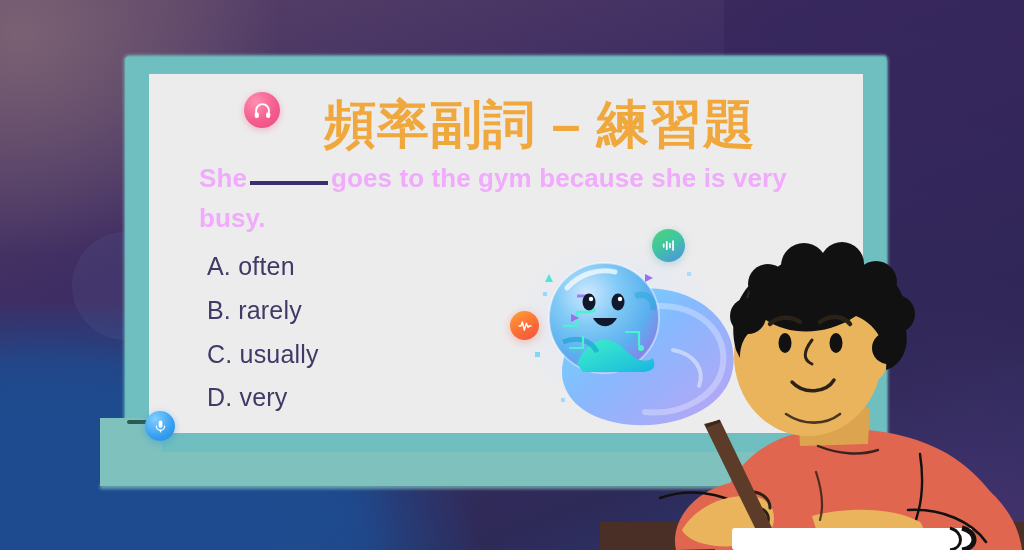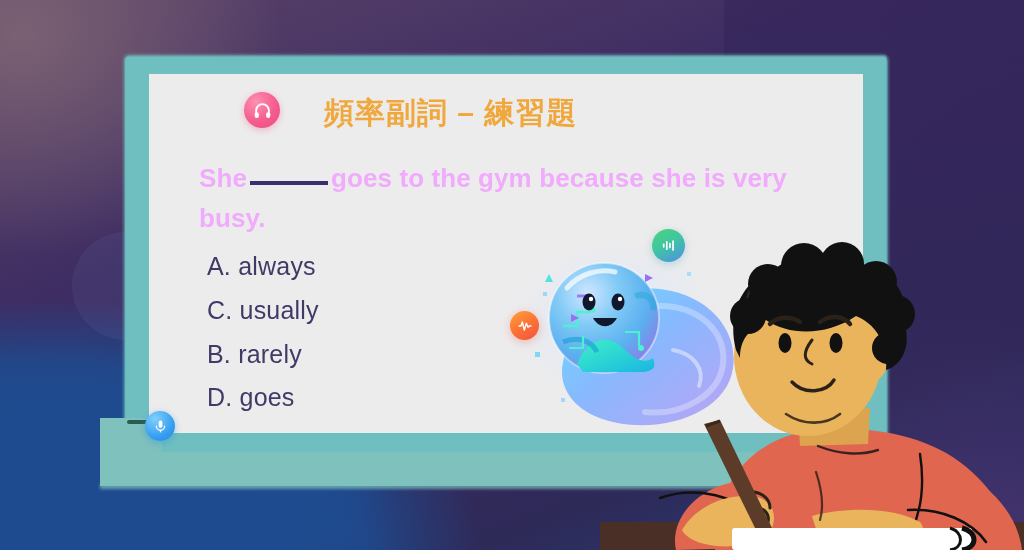--- a/index.html
+++ b/index.html
@@ -144,21 +144,21 @@
   
   .content {
     position: absolute;
     inset: 0;
     z-index: 5;
   }
   .title {
     position: absolute;
     left: 324px;
     top: 98px;
-    font-size: 30px;
+    font-size: 52px;
     font-weight: 700;
     color: #f0a83c;
     letter-spacing: 1px;
     line-height: 1;
     white-space: nowrap;
   }
   .question {
     position: absolute;
     left: 199px;
     top: 158px;
@@ -282,24 +282,24 @@
 
   <div class="content">
 
     <div class="title">頻率副詞 – 練習題</div>
 
     <div class="question">
       <span>She</span><span class="blank"></span><span>goes to the gym because she is very busy.</span>
     </div>
 
     <div class="options">
-      <div class="option">A. always</div>
+      <div class="option">A. often</div>
+      <div class="option">B. rarely</div>
       <div class="option">C. usually</div>
-      <div class="option">B. rarely</div>
-      <div class="option">D. goes</div>
+      <div class="option">D. very</div>
     </div>
   </div>
 
   <svg class="mascot" viewBox="0 0 240 200">
     <defs>
       <linearGradient id="tailG" x1="0" y1="0" x2="1" y2="1">
         <stop offset="0%" stop-color="#5ce0ff"></stop>
         <stop offset="45%" stop-color="#7fb4ff"></stop>
         <stop offset="100%" stop-color="#b89cf5"></stop>
       </linearGradient>

